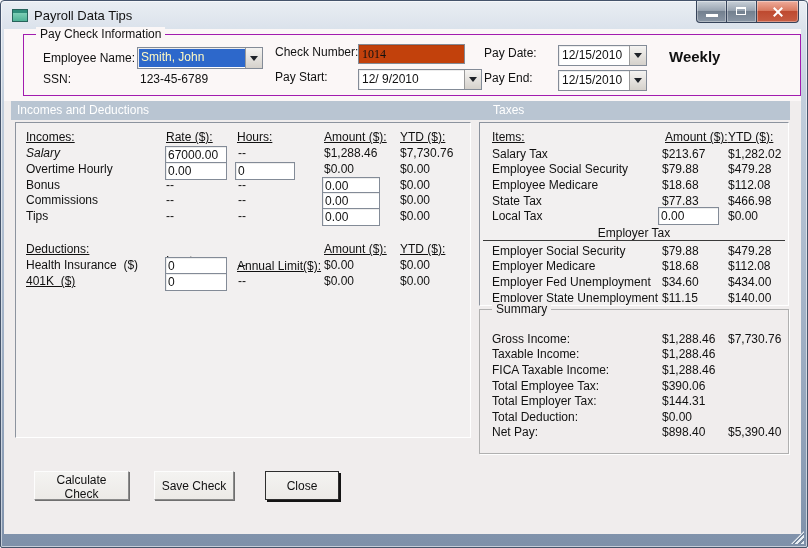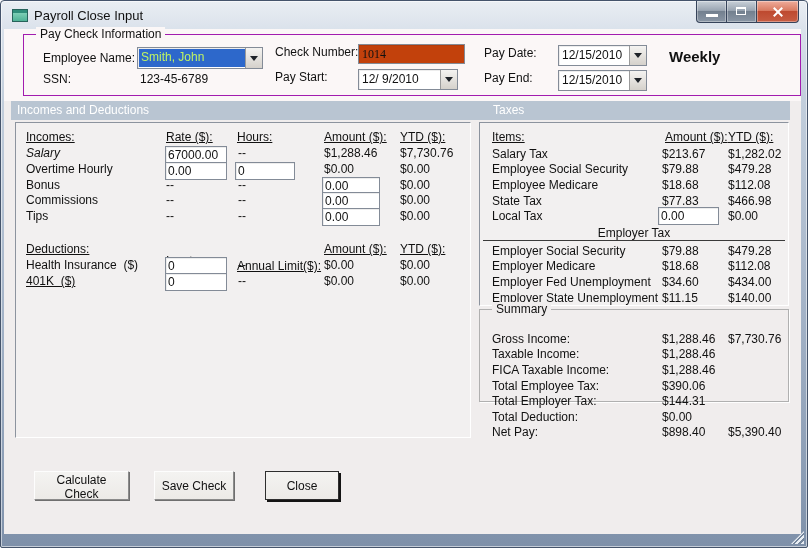--- a/index.html
+++ b/index.html
@@ -34,32 +34,32 @@
   .t{position:absolute;white-space:pre;line-height:13px;}
   .u{text-decoration:underline;}
   
   .pay-group{position:absolute;left:19px;top:5px;width:778px;height:62px;border:1px solid #a21caf;background:#FBF7F7;}
   .legend{position:absolute;top:-8px;left:12px;background:#FBF7F7;padding:0 4px;font-size:12px;}
   .tb{position:absolute;height:20px;border:1px solid #838B97;background:#fff;font-size:12px;
       font-family:"Liberation Sans",sans-serif;padding:1px 3px;color:#111;box-shadow:inset 1px 1px 0 rgba(0,0,0,0.07);}
   .tb.ro{background:#c2410c;font-family:Liberation Serif, serif;}
   .combo{position:absolute;border:1px solid #838B97;background:#fff;display:flex;box-shadow:inset 1px 1px 0 rgba(0,0,0,0.07);}
   .combo .sel{flex:1;padding:2px 3px;font-size:12px;overflow:hidden;white-space:pre;}
-  .combo .sel.hl{background:#2D68CB;color:#bef264;margin:1px 0 1px 1px;padding:1px 2px;}
+  .combo .sel.hl{background:#2D68CB;color:#fef9c3;margin:1px 0 1px 1px;padding:1px 2px;}
   .combo .dd{width:17px;border-left:1px solid #9A9A9A;background:linear-gradient(180deg,#F4F3F1 0%,#D5D1CB 100%);
       display:flex;align-items:center;justify-content:center;cursor:pointer;}
   .tri{width:0;height:0;border-left:4px solid transparent;border-right:4px solid transparent;border-top:5px solid #1E2228;}
   .freq{font-size:15px;font-weight:bold;}
   
   .section-bar{position:absolute;left:7px;top:72px;width:779px;height:19px;background:#B9C5D2;color:#fff;}
   
   .panel{position:absolute;background:#F2F0F0;border:1px solid;border-color:#8C939E #FFFFFF #FFFFFF #8C939E;}
   .panel-left{left:11px;top:93px;width:456px;height:316px;}
   .panel-taxes{left:475px;top:93px;width:310px;height:184px;}
-  .group-summary{position:absolute;left:475px;top:280px;width:310px;height:93px;
+  .group-summary{position:absolute;left:475px;top:280px;width:310px;height:145px;
       border:1px solid #B0B0B0;box-shadow:1px 1px 0 rgba(255,255,255,0.9);}
   .group-summary .legend{background:#F0EDED;}
   .fld{position:absolute;height:18px;border:1px solid #838B97;background:#fff;font-size:12px;
       font-family:"Liberation Sans",sans-serif;padding:0 2px;color:#111;box-shadow:inset 1px 1px 0 rgba(0,0,0,0.07);}
   .c1{left:10px;}.c2{left:150px;}.c3{left:222px;}.c4{left:308px;}.c5{left:384px;}
   .d1{left:12px;}.d2{left:182px;}.d3{left:248px;}
   .emp-tax-hdr{position:absolute;left:3px;top:104px;width:302px;text-align:center;
       border-bottom:1px solid #3A3A3A;height:14px;font-size:12px;line-height:13px;}
   
   .btn{position:absolute;height:29px;font-size:12px;font-family:"Liberation Sans",sans-serif;color:#111;
@@ -71,21 +71,21 @@
       background:repeating-linear-gradient(135deg,#E8EDF3 0 2px,#76879D 2px 4px);
       clip-path:polygon(100% 0,100% 100%,0 100%);}
 </style>
 </head>
 <body>
 
 <div class="window">
 
   <div class="titlebar">
     <span class="app-icon"></span>
-    <span class="title-text">Payroll Close Input</span>
+    <span class="title-text">Payroll Data Tips</span>
     <div class="win-controls">
       <div class="wbtn min">
           <span class="glyph-min"></span>
         </div>
       <div class="wbtn max">
           <span class="glyph-max"></span>
         </div>
       <div class="wbtn close">
           <span class="glyph-x"></span>
         </div>
@@ -103,21 +103,21 @@
         <span class="dd">
             <span class="tri"></span>
           </span>
       </div>
       <span class="t" style="left:19px;top:38px;">SSN:</span>
       <span class="t" style="left:116px;top:38px;">123-45-6789</span>
 
       <span class="t" style="left:251px;top:11px;">Check Number:</span>
       <input class="tb ro" style="left: 334px; top: 9px; width: 107px;" value="1014">
       <span class="t" style="left:251px;top:36px;">Pay Start:</span>
-      <div class="combo" style="left:334px;top:34px;width:100px;height:21px;">
+      <div class="combo" style="left:334px;top:34px;width:124px;height:21px;">
         <span class="sel">12/ 9/2010</span>
         <span class="dd">
             <span class="tri"></span>
           </span>
       </div>
 
       <span class="t" style="left:460px;top:12px;">Pay Date:</span>
       <div class="combo" style="left:534px;top:10px;width:89px;height:21px;">
         <span class="sel">12/15/2010</span>
         <span class="dd">

